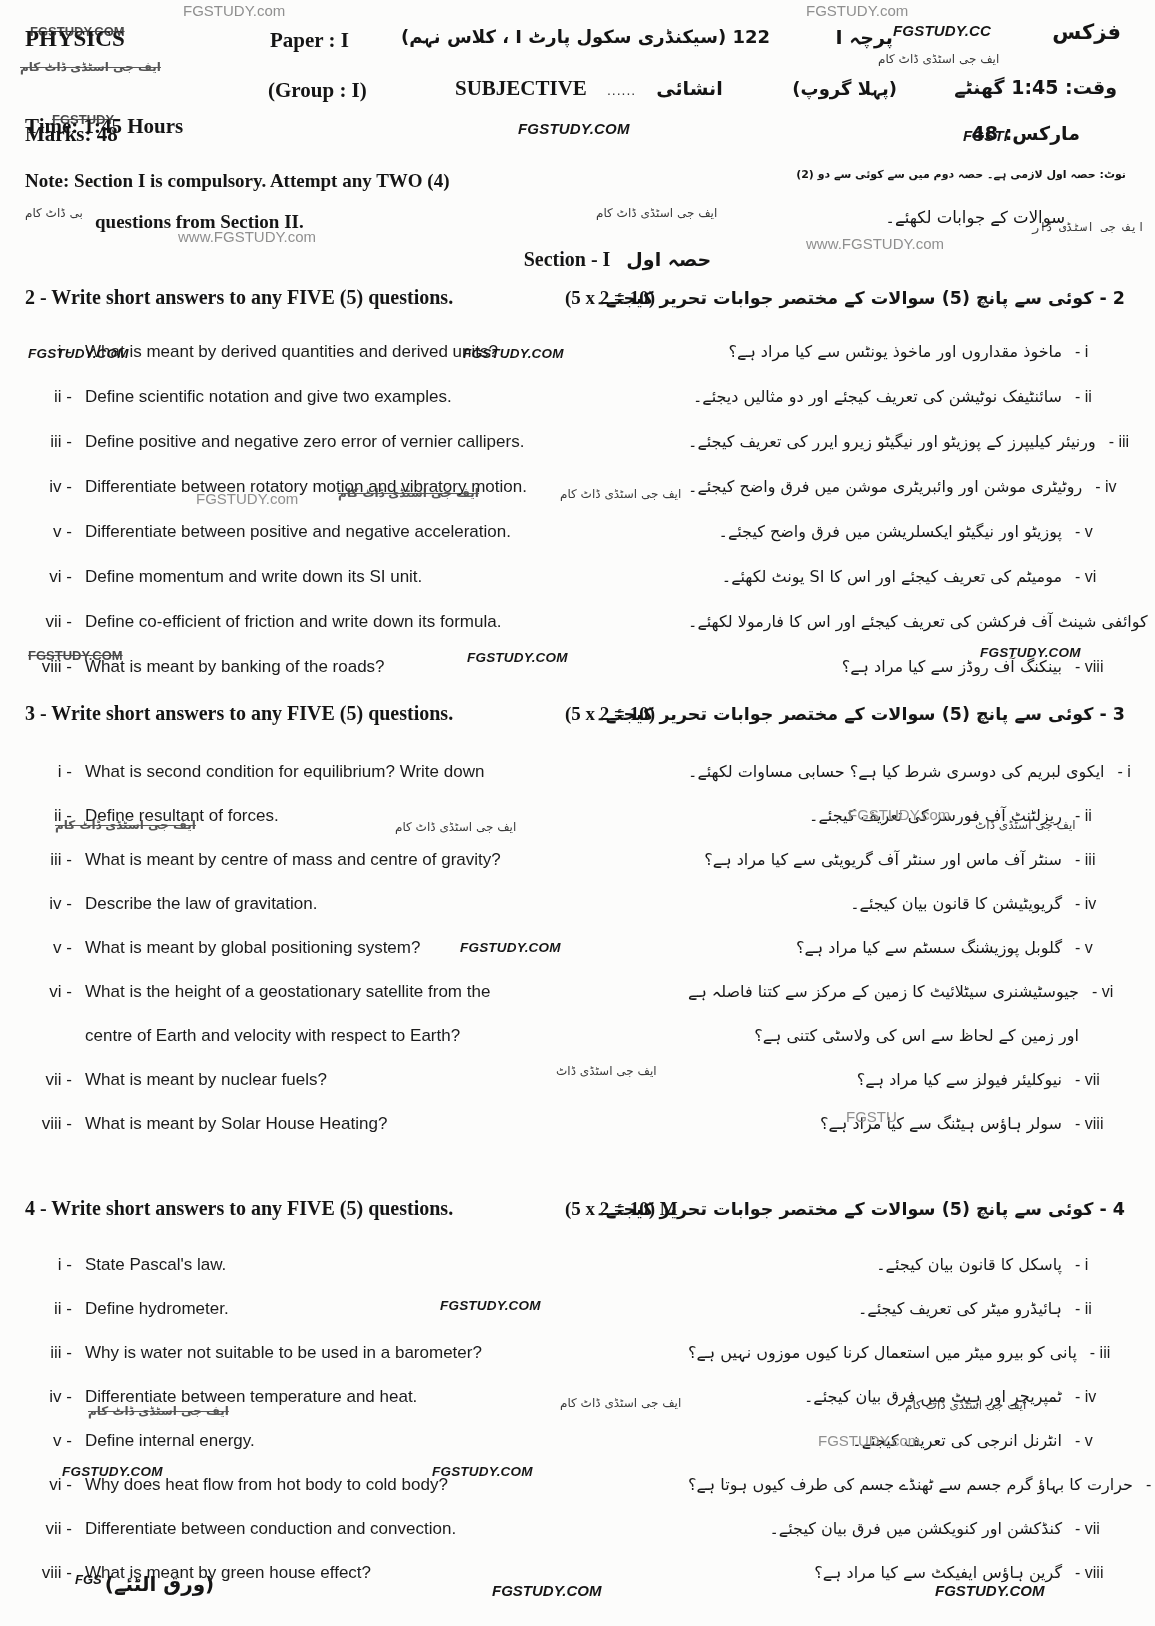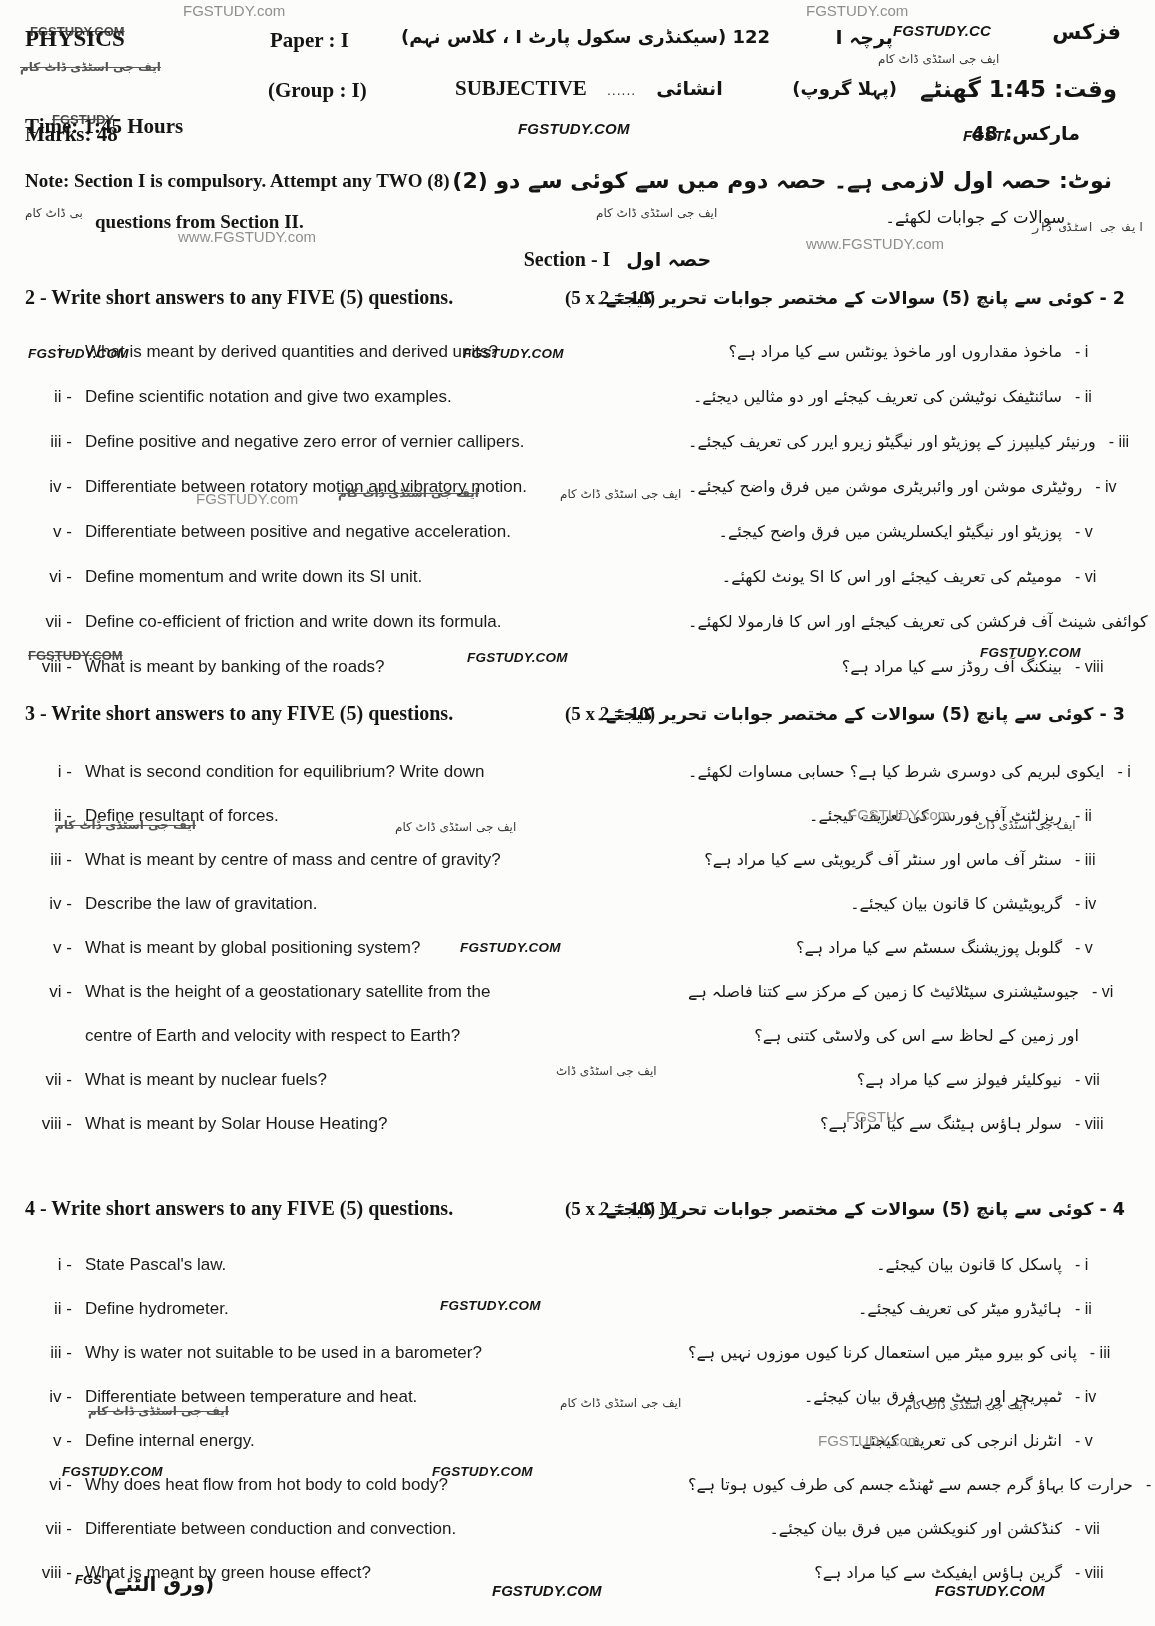--- a/index.html
+++ b/index.html
@@ -17,28 +17,28 @@
   .h-code{right:385px;top:26px;font-size:18px;font-weight:700;white-space:nowrap;}
   .h-paper-ur{right:262px;top:26px;font-size:19px;font-weight:700;}
   .h-subj-ur{right:34px;top:20px;font-size:21px;font-weight:700;}
   .h-time{left:25px;top:78px;font-size:21px;margin-top:36px;}
   .h-subjective{left:455px;top:76px;display:flex;gap:20px;align-items:baseline;}
   .h-subjective .t{font-family:"Liberation Serif",serif;font-weight:700;font-size:21px;}
   .h-subjective .d{font-size:14px;letter-spacing:1px;color:#333;}
   .h-subjective .u{font-size:19px;font-weight:700;}
   .h-group{left:268px;top:78px;font-size:21px;}
   .h-group-ur{right:258px;top:78px;font-size:18px;font-weight:700;}
-  .h-time-ur{right:38px;top:76px;font-size:23px;font-weight:700;}
+  .h-time-ur{right:38px;top:76px;font-size:19px;font-weight:700;}
   .h-marks{left:25px;top:122px;font-size:21px;}
   .h-marks-ur{right:75px;top:122px;font-size:19px;font-weight:700;}
   
   #note{position:absolute;top:168px;left:0;right:0;height:80px;}
   .n-en1{left:25px;top:2px;font-size:19px;white-space:nowrap;}
   .n-en2{left:95px;top:43px;font-size:19px;white-space:nowrap;}
-  .n-ur1{right:43px;top:0px;font-size:22px;font-weight:700;white-space:nowrap;}
+  .n-ur1{right:29px;top:0px;font-size:11px;font-weight:700;white-space:nowrap;}
   .n-ur2{right:90px;top:40px;font-size:16.5px;font-weight:400;white-space:nowrap;}
   
   #section-heading{position:absolute;top:248px;left:0;right:0;text-align:center;}
   #section-heading .inner{display:inline-flex;gap:16px;align-items:baseline;padding-left:80px;}
   #section-heading .en{font-family:"Liberation Serif",serif;font-weight:700;font-size:20px;}
   #section-heading .ur{font-size:19px;font-weight:700;}
   
   .q-block{position:absolute;left:0;right:0;}
   #q2{top:286px;} #q3{top:702px;} #q4{top:1197px;}
   .q-head{position:relative;height:44px;}
@@ -96,21 +96,21 @@
       <span class="u urdu">انشائی</span>
     </div>
     <span class="abs urdu h-group-ur">(پہلا گروپ)</span>
     <span class="abs urdu h-time-ur">وقت: 1:45 گھنٹے</span>
 
     <span class="abs serif-b h-marks">Marks: 48</span>
     <span class="abs urdu h-marks-ur">مارکس: 48</span>
   </div>
 
   <div id="note">
-    <span class="abs serif-b n-en1">Note:  Section I is compulsory.  Attempt any TWO (8)</span>
+    <span class="abs serif-b n-en1">Note:  Section I is compulsory.  Attempt any TWO (4)</span>
     <span class="abs serif-b n-en2">questions from Section II.</span>
     <span class="abs urdu n-ur1">نوٹ: حصہ اول لازمی ہے۔ حصہ دوم میں سے کوئی سے دو (2)</span>
     <span class="abs urdu n-ur2">سوالات کے جوابات لکھئے۔</span>
   </div>
 
   <div id="section-heading">
     <span class="inner">
       <span class="en">Section - I</span>
       <span class="ur urdu">حصہ اول</span>
     </span>

